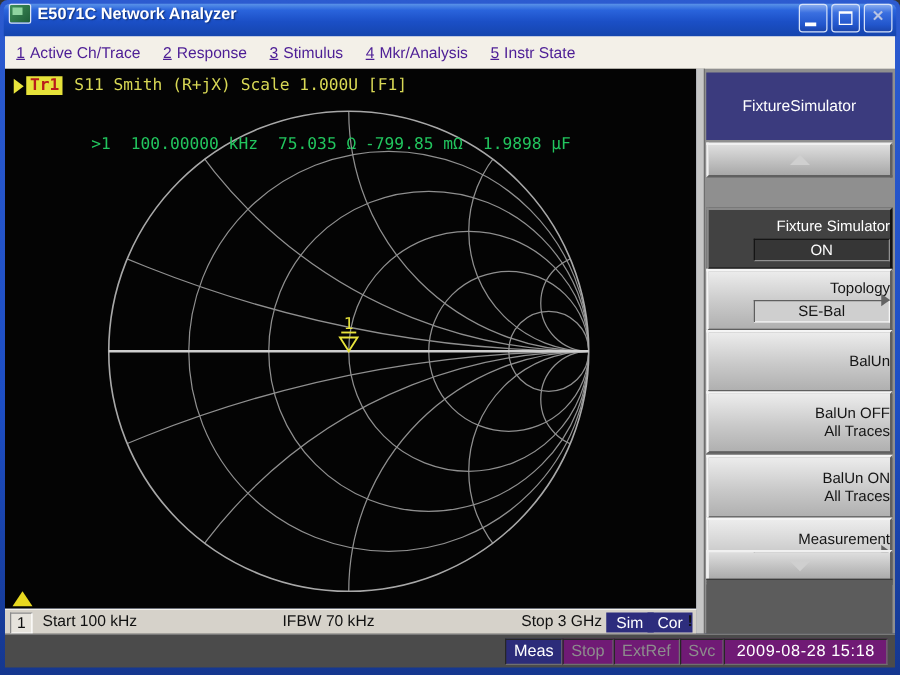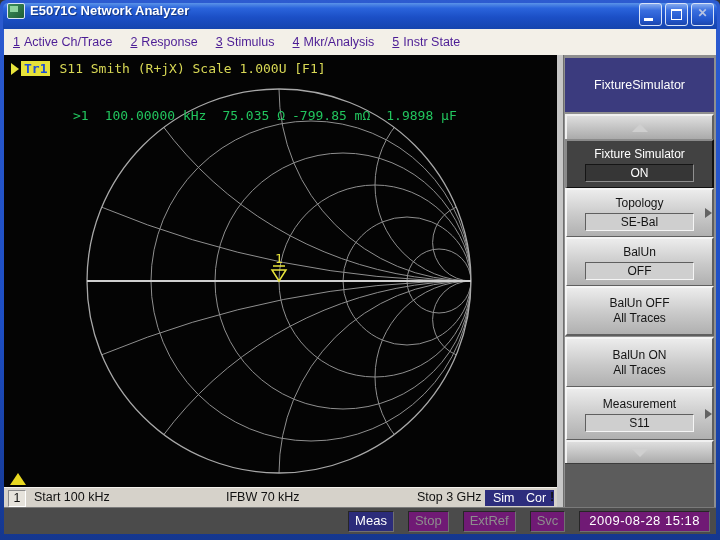--- a/index.html
+++ b/index.html
@@ -22,35 +22,35 @@
   .menubar{position:absolute;left:4px;top:29px;width:712px;height:26px;background:#f3f0e8;display:flex;align-items:center;
            border-bottom:1px solid #c9c5b8;}
   .menu-item{padding:2px 9px;font-size:12.5px;color:#4c1d95;white-space:nowrap;}
   .menu-item .hotkey{text-decoration:underline;margin-right:4px;}
   
   .screen{position:absolute;left:4px;top:55px;width:553px;height:432px;background:#040404;
           font-family:"DejaVu Sans Mono",monospace;}
   .trace-line{position:absolute;left:7px;top:6px;display:flex;align-items:center;font-size:13px;color:#d8d855;white-space:pre;}
   .trace-arrow{width:0;height:0;border-top:6px solid transparent;border-bottom:6px solid transparent;
                border-left:8px solid #e8e43c;margin-right:2px;}
-  .trace-badge{background:#e6e23a;color:#1d4ed8;font-weight:bold;padding:0 3px;margin-right:9px;}
+  .trace-badge{background:#e6e23a;color:#b91c1c;font-weight:bold;padding:0 3px;margin-right:9px;}
   .readout-line{position:absolute;left:22px;top:38px;font-size:13px;color:#22c55e;white-space:pre;}
   .readout-line span{margin-right:16px;}
   .readout-line .tight{margin-right:7px;}
   #smith-grid{position:absolute;left:0;top:0;}
   .start-marker{position:absolute;left:6px;bottom:2px;width:0;height:0;
                 border-left:8px solid transparent;border-right:8px solid transparent;border-bottom:12px solid #e8d820;}
   
   .sidebar{position:absolute;left:557px;top:55px;width:159px;height:452px;background:#8f8f8f;}
   .sidebar-strip{position:absolute;left:0;top:0;width:6px;height:100%;background:#c6c6c6;border-right:1px solid #6e6e6e;}
   .sk-header{position:absolute;left:8px;right:2px;top:3px;height:54px;background:#3b3b7e;color:#fff;
              display:flex;flex-direction:row;align-items:center;justify-content:center;font-size:12.5px;line-height:17px;}
-  .sk{position:absolute;left:8px;right:2px;display:flex;flex-direction:column;align-items:center;justify-content:center;
+  .sk{position:absolute;left:8px;right:2px;display:flex;flex-direction:column;align-items:flex-end;justify-content:center;
       background:linear-gradient(180deg,#ececec 0%,#c9c9c9 55%,#b0b0b0 100%);
-      border:2px solid;border-color:#f5f5f5 #5f5f5f #5f5f5f #f5f5f5;font-size:12px;color:#141414;cursor:default;}
+      border:2px solid;border-color:#f5f5f5 #5f5f5f #5f5f5f #f5f5f5;font-size:12px;color:#141414;cursor:default;margin-top:27px;}
   .sk .lbl{line-height:15px;}
   .sk .val{margin-top:2px;width:74%;height:16px;line-height:16px;text-align:center;background:#cfcfcf;
            border:1px solid;border-color:#5f5f5f #f5f5f5 #f5f5f5 #5f5f5f;}
   .sk.selected{background:#424242;color:#fff;border-color:#8a8a8a #111 #111 #8a8a8a;}
   .sk.selected .val{background:#363636;color:#fff;border-color:#151515 #909090 #909090 #151515;}
   .sk .submenu-arrow{position:absolute;right:0px;top:50%;margin-top:-5px;width:0;height:0;
            border-top:5px solid transparent;border-bottom:5px solid transparent;border-left:7px solid #636363;}
   .sk-scroll{position:absolute;left:8px;right:2px;display:flex;align-items:center;justify-content:center;
       background:linear-gradient(180deg,#dedede,#a8a8a8);border:2px solid;border-color:#f0f0f0 #606060 #606060 #f0f0f0;}
   .tri-up{width:0;height:0;border-left:8px solid transparent;border-right:8px solid transparent;border-bottom:8px solid #cfcfcf;}
@@ -63,21 +63,21 @@
             background:#e6e3dc;border:1px solid;border-color:#8a8a8a #fff #fff #8a8a8a;}
   .cb-start{position:absolute;left:30px;top:2px;}
   .cb-ifbw{position:absolute;left:222px;top:2px;}
   .cb-stop{position:absolute;left:413px;top:2px;}
   .cb-badge{position:absolute;top:2px;height:16px;line-height:16px;padding:0 8px;background:#2d2d7d;color:#fff;}
   .cb-badge.sim{left:481px;}
   .cb-badge.cor{left:514px;}
   .cb-alert{position:absolute;left:546px;top:2px;font-weight:bold;}
   
   .instrbar{position:absolute;left:4px;top:507px;width:712px;height:26px;background:#4b4b4b;border-top:1px solid #7a7a7a;}
-  .instr-row{position:absolute;right:6px;top:3px;height:19px;display:flex;gap:14px;margin-left:38px;}
+  .instr-row{position:absolute;right:6px;top:3px;height:19px;display:flex;gap:0;margin-left:38px;}
   .seg{height:19px;line-height:17px;padding:0 6px;font-size:13px;color:#8d8d8d;background:#701a75;
        border:1px solid;border-color:#262626 #707070 #707070 #262626;}
   .seg.active{background:#2c2c7a;color:#fff;}
   .seg.datetime{color:#fff;padding:0 9px;letter-spacing:0.5px;}
 </style>
 </head>
 <body>
 
 <div class="app">
 
@@ -155,21 +155,20 @@
       <span class="lbl">Fixture Simulator</span>
       <span class="val">ON</span>
     </div>
     <div class="sk" style="top:133px;height:46px;">
       <span class="lbl">Topology</span>
       <span class="val">SE-Bal</span>
       <span class="submenu-arrow"></span>
     </div>
     <div class="sk" style="top:182px;height:46px;">
       <span class="lbl">BalUn</span>
-      <span class="val">OFF</span>
     </div>
     <div class="sk" style="top:231px;height:46px;">
       <span class="lbl">BalUn OFF</span>
       <span class="lbl">All Traces</span>
     </div>
     <div class="sk" style="top:282px;height:47px;">
       <span class="lbl">BalUn ON</span>
       <span class="lbl">All Traces</span>
     </div>
     <div class="sk" style="top:332px;height:50px;">

